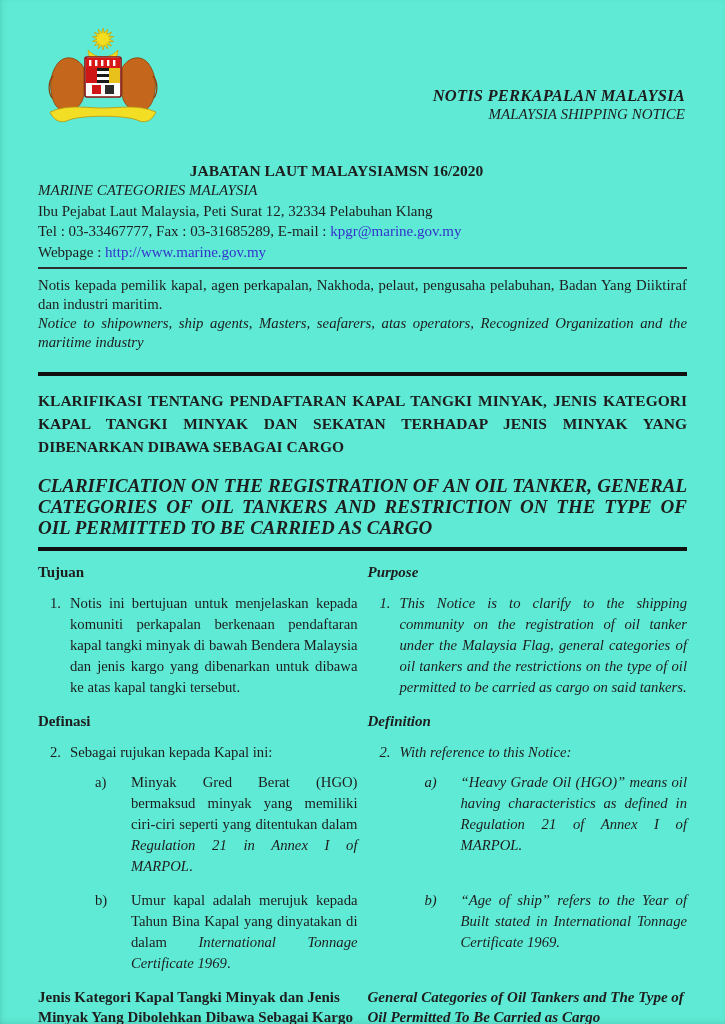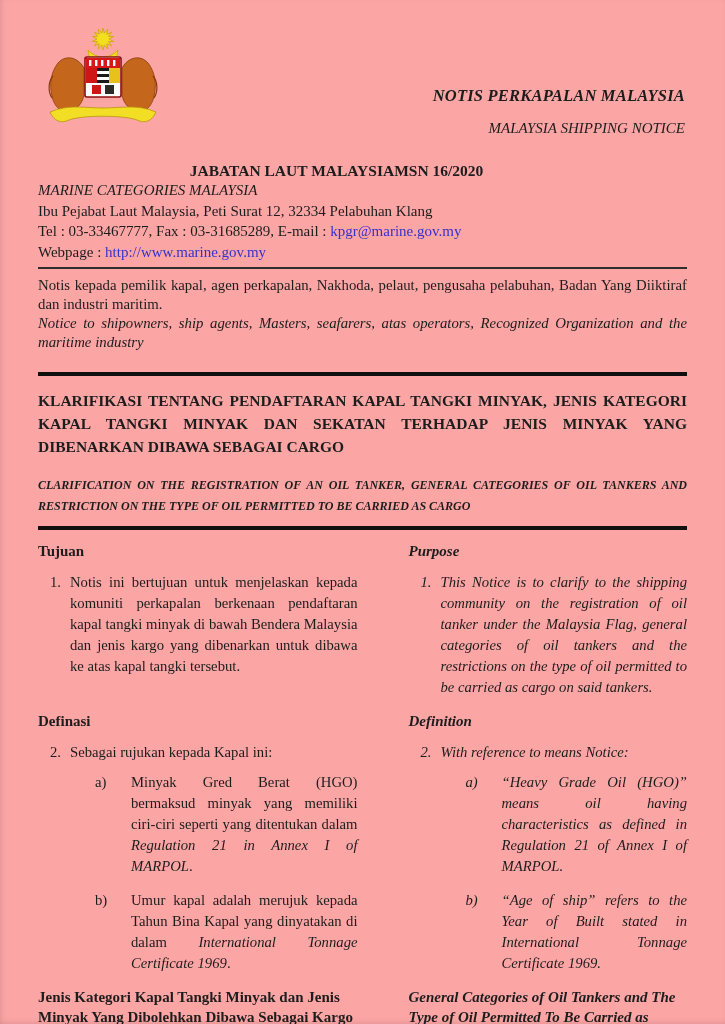--- a/index.html
+++ b/index.html
@@ -5,31 +5,31 @@
   html, body { margin: 0; padding: 0; }
   body {
     width: 725px; height: 1024px;
     background: #ffffff;
     font-family: "Liberation Serif", "DejaVu Serif", serif;
     color: #1d1d1d;
     overflow: hidden;
   }
   .page {
     position: relative; width: 725px; height: 1024px;
-    background: #fca5a5;
+    background: #5eead4;
     box-shadow: inset 4px 0 8px -5px rgba(0,0,0,.14), inset 0 -4px 8px -5px rgba(0,0,0,.14);
   }
   .content { padding: 26px 38px 0 38px; }
 
   
   .masthead { position: relative; height: 136px; }
   .crest { position: absolute; left: 6px; top: 0; width: 118px; height: 108px; }
   .notice-titles { position: absolute; right: 2px; top: 60px; text-align: right; }
   .notice-title-my { font-weight: bold; font-style: italic; font-size: 16.5px; letter-spacing: .2px; }
-  .notice-title-en { font-style: italic; font-size: 15px; margin-top: 14px; }
+  .notice-title-en { font-style: italic; font-size: 15px; margin-top: 0; }
 
   
   .dept-row { display: flex; justify-content: center; padding-right: 52px; }
   .dept-name { font-weight: bold; font-size: 15.5px; }
   .msn-no { font-weight: bold; font-size: 15.5px; }
   .hdr-line { font-size: 15px; line-height: 20.5px; }
   .hdr-line.it { font-style: italic; }
   a.link { color: #3333cc; text-decoration: none; cursor: pointer; text-align: center; }
 
   
@@ -37,32 +37,32 @@
   .rule-thick { border: 0; border-top: 4.5px solid #101010; margin: 0; }
 
   
   .audience { padding: 7px 0 20px 0; }
   .audience p { margin: 0; font-size: 14.8px; line-height: 19px; text-align: justify; }
   .audience .en { font-style: italic; }
 
   
   .title-block { padding: 13px 0 9px 0; }
   .title-my { font-weight: bold; font-size: 15.5px; line-height: 23px; text-align: justify; margin: 0 0 17px 0; }
-  .title-en { font-weight: bold; font-style: italic; font-size: 12px; line-height: 21px; text-align: justify; margin: 0; }
+  .title-en { font-weight: bold; font-style: italic; font-size: 19px; line-height: 21px; text-align: justify; margin: 0; }
 
   
   .columns {
     display: grid;
     grid-template-columns: 1fr 1fr;
     column-gap: 10px;
     margin-top: 11px;
     font-size: 14.7px;
   }
   .cell { min-width: 0; }
-  .cell.en { font-style: italic; margin-left: 41px; }
+  .cell.en { font-style: italic; }
   .col-h { font-weight: bold; font-size: 15px; line-height: 20px; margin: 0 0 11px 0; }
   .li { display: flex; padding-left: 12px; line-height: 21px; margin-bottom: 13px; }
   .li .marker { flex: 0 0 20px; }
   .li.sub { padding-left: 57px; }
   .li.sub .marker { flex: 0 0 36px; }
   .li-text { flex: 1 1 auto; text-align: justify; }
   .mb-sm { margin-bottom: 9px; }
   .i  { font-style: italic; }
 </style>
 </head>
@@ -170,21 +170,21 @@
 
       <div class="cell">
         <div class="li mb-sm">
           <span class="marker">2.</span>
           <div class="li-text">Sebagai rujukan kepada Kapal ini:</div>
         </div>
       </div>
       <div class="cell en">
         <div class="li mb-sm">
           <span class="marker">2.</span>
-          <div class="li-text">With reference to means Notice:</div>
+          <div class="li-text">With reference to this Notice:</div>
         </div>
       </div>
 
       <div class="cell">
         <div class="li sub">
           <span class="marker">a)</span>
           <div class="li-text"><span>Minyak Gred Berat (HGO) bermaksud minyak yang memiliki ciri-ciri seperti yang ditentukan dalam </span><span class="i">Regulation 21 in Annex I of MARPOL</span><span>.</span></div>
         </div>
       </div>
       <div class="cell en">

